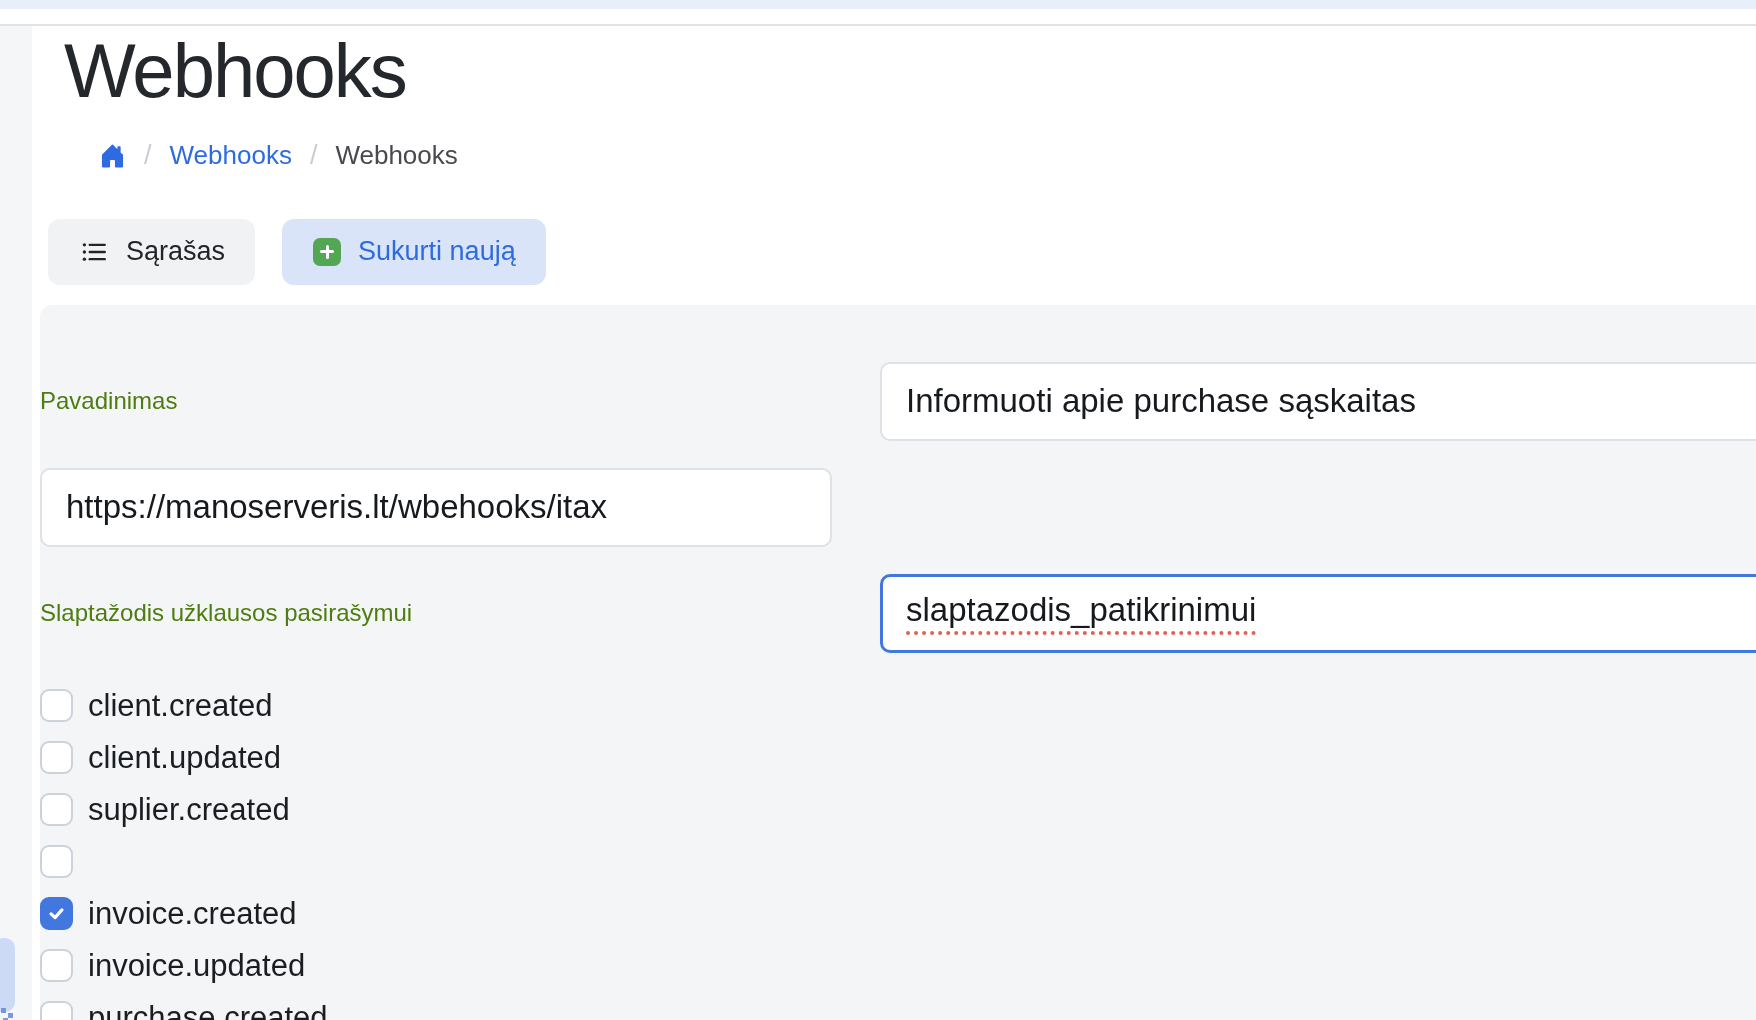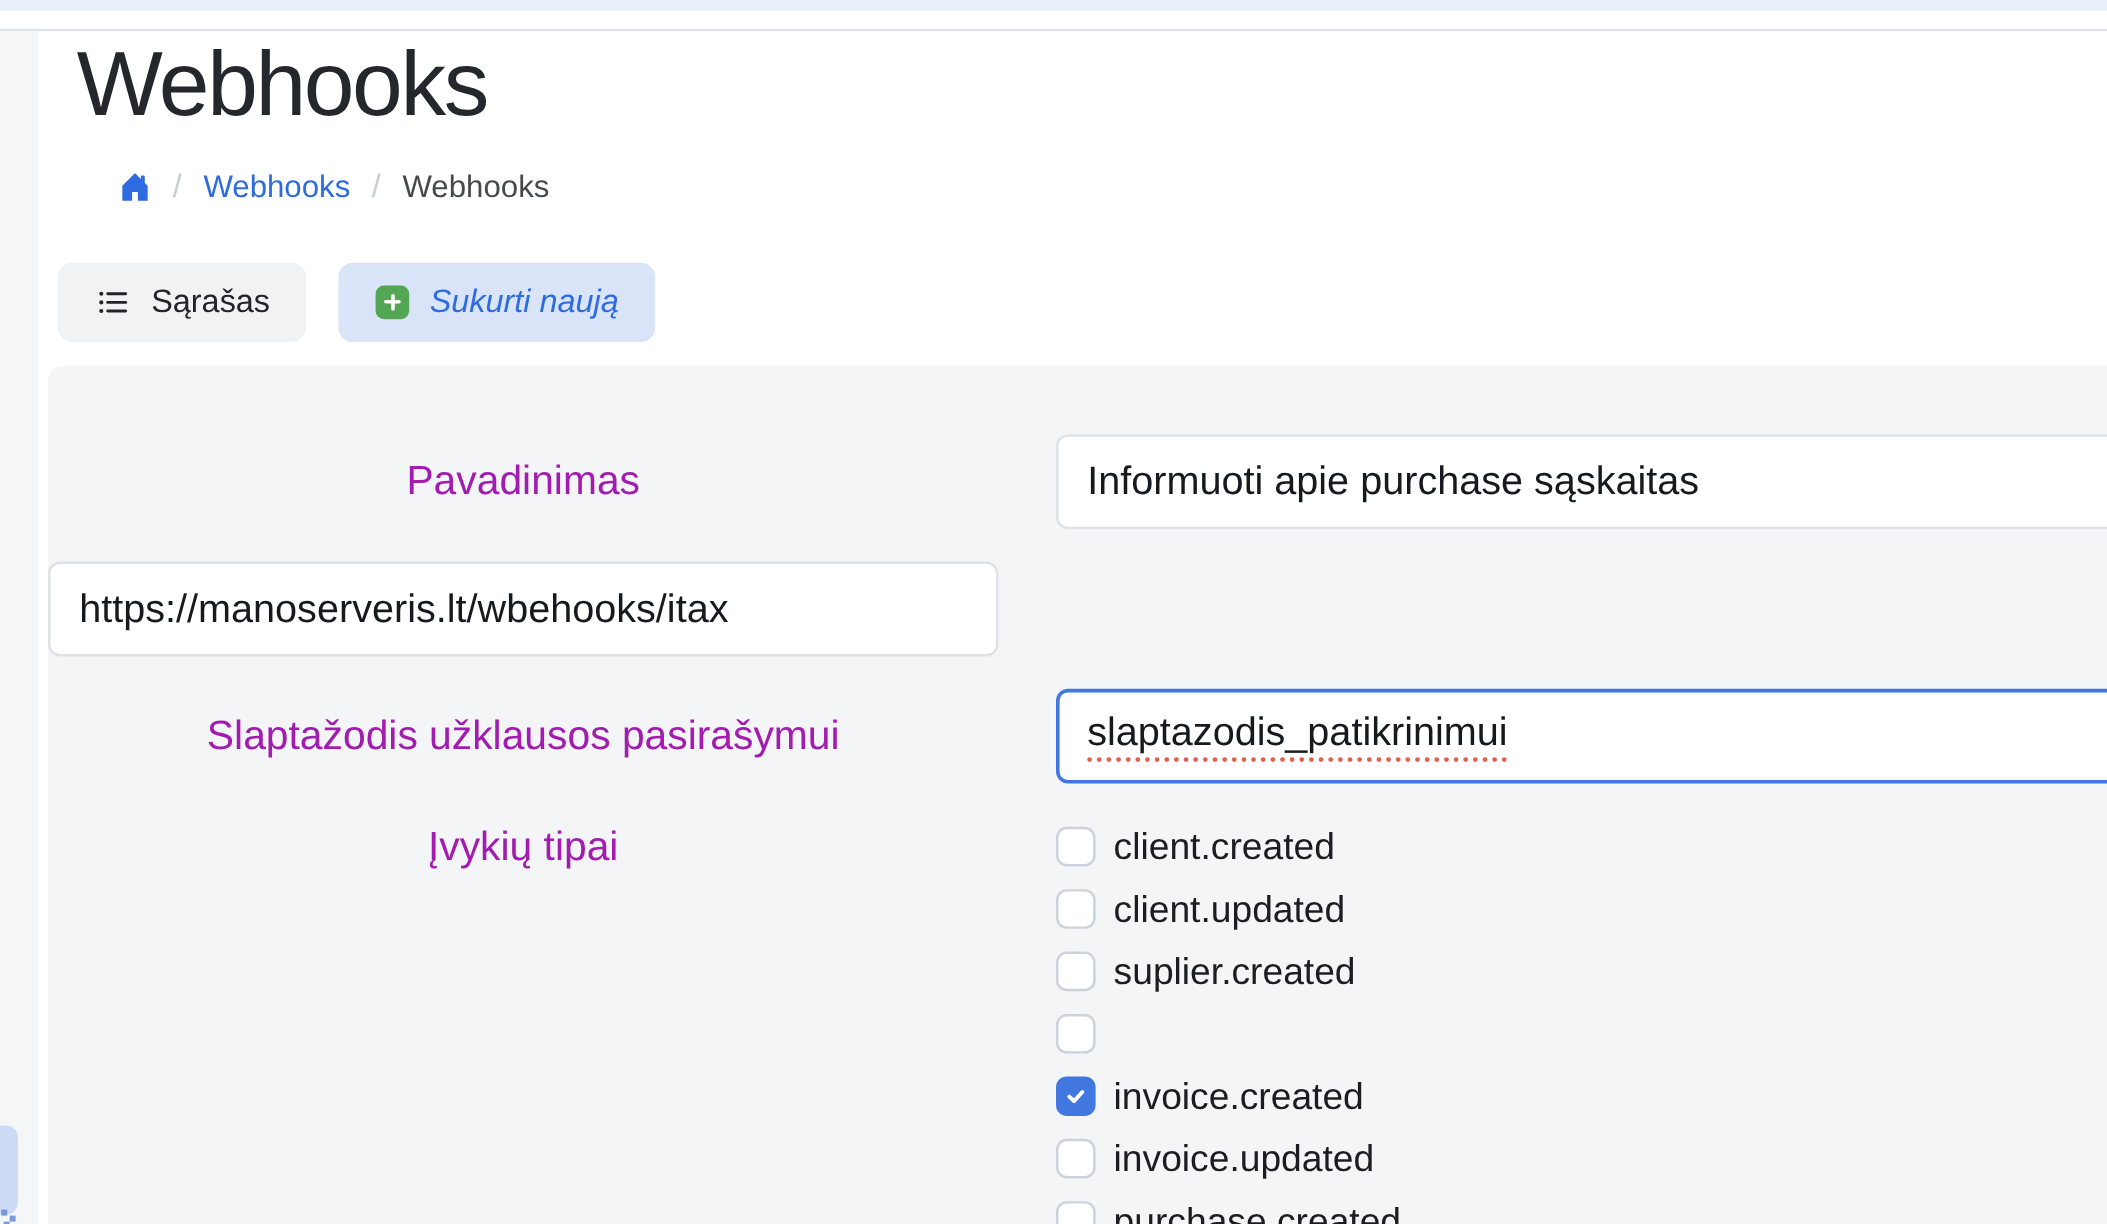--- a/index.html
+++ b/index.html
@@ -28,32 +28,32 @@
   .breadcrumb a.crumb-link { color:#2e6be0; text-decoration:none; cursor:pointer; }
   .breadcrumb .crumb-current { color:#47494d; }
   .home-svg { width:27px; height:26px; display:block; }
 
   
   .toolbar { display:flex; gap:27px; margin:48px 0 0 8px; }
   .btn { display:flex; align-items:center; height:66px; border:none; border-radius:12px;
          font-family:"Liberation Sans", sans-serif; font-size:27px; font-weight:500; cursor:pointer; }
   .btn-list { background:#f0f2f4; color:#212529; padding:0 30px 0 32px; }
   .btn-list .icon { margin-right:18px; display:flex; }
-  .btn-create { background:#d9e4f8; color:#2e6be0; padding:0 30px 0 31px;font-style:italic; }
+  .btn-create { background:#d9e4f8; color:#2e6be0; padding:0 30px 0 31px; }
   .plus-box { width:28px; height:28px; background:#53a653; border-radius:7px; margin-right:17px;
               position:relative; flex:0 0 auto; }
   .plus-box:before, .plus-box:after { content:""; position:absolute; background:#fff; border-radius:2px; }
   .plus-box:before { left:7px; right:7px; top:12.5px; height:3px; }
   .plus-box:after  { top:7px; bottom:7px; left:12.5px; width:3px; }
 
   
   .panel { margin-top:20px; width:1760px; height:980px; background:#f4f5f7;
            border-radius:12px 0 0 0; padding-top:57px; }
   .form-row { display:grid; grid-template-columns:792px 916px; column-gap:48px; margin-bottom:27px; }
-  .form-label { text-align:center; font-size:34px; color:#a21caf; align-self:center; line-height:1.25; }
+  .form-label { text-align:left; font-size:24px; color:#4d7c0f; align-self:center; line-height:1.25; }
   .form-label.top { align-self:start; line-height:52px; }
   .text-input { height:79px; background:#fff; border:2px solid #dee1e6; border-radius:10px;
                 display:flex; align-items:center; padding:0 24px; font-size:33px; color:#16191d;
                 white-space:nowrap; overflow:hidden; cursor:text; }
   .text-input.focused { border:3px solid #4377e0; padding:0 23px; }
   .squiggle { border-bottom:4px dotted #e4604e; padding-bottom:2px; }
 
   
   .checkbox-list { display:flex; flex-direction:column; }
   .checkbox-row { display:flex; align-items:center; height:52px; cursor:pointer; }
@@ -135,21 +135,20 @@
     </div>
 
     <div class="form-row">
       <div class="form-label">Slaptažodis užklausos pasirašymui</div>
       <div class="text-input focused" role="textbox">
         <span class="squiggle">slaptazodis_patikrinimui</span>
       </div>
     </div>
 
     <div class="form-row">
-      <div class="form-label top">Įvykių tipai</div>
       <div class="checkbox-list">
 
         <label class="checkbox-row">
           <span class="checkbox">
             
           </span>
           <span class="checkbox-label">client.created</span>
         </label>
 
         <label class="checkbox-row">

